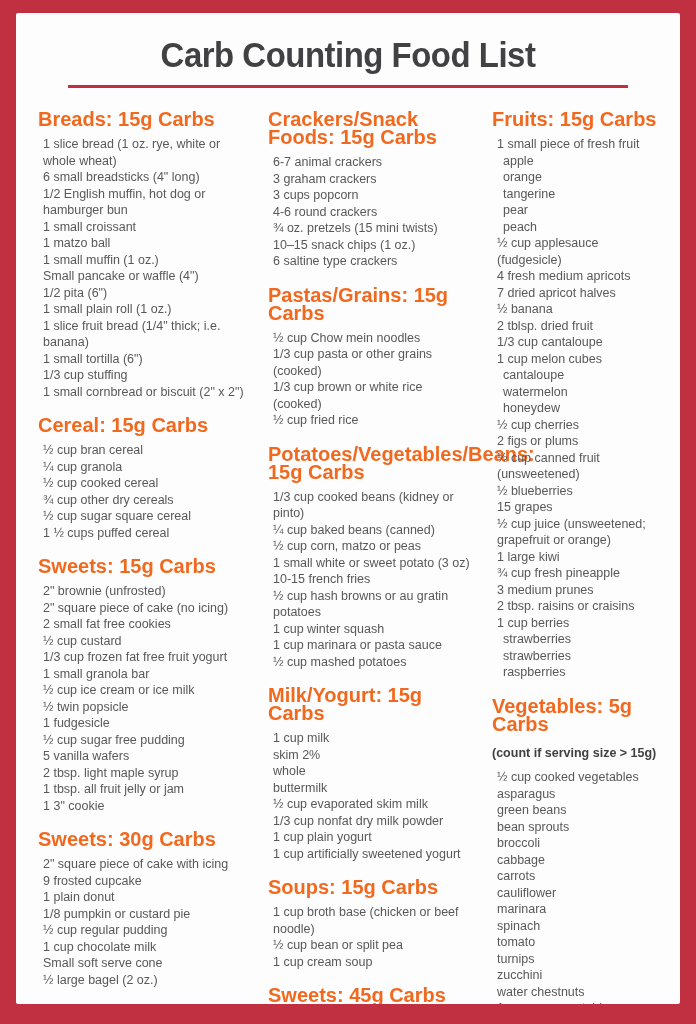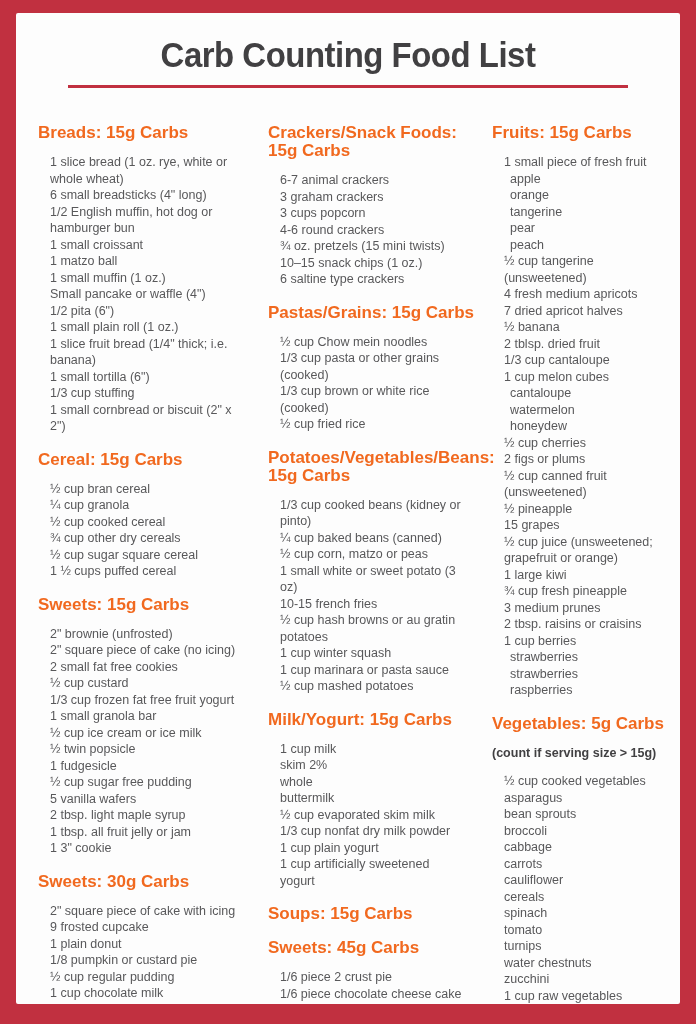--- a/index.html
+++ b/index.html
@@ -39,36 +39,36 @@
     margin:0 52px 16px;
   }
   .columns{
     display:grid;
     grid-template-columns:230px 224px 188px;
     padding:4px 0 0 22px;
   }
   .column{min-width:0;}
   section.food-section{margin:0 14px 16px 0;}
   h2.section-heading{
-    margin:16px 0 8px 0;
-    font-size:17px;
+    margin:2px 0 8px 0;
+    font-size:20px;
     line-height:18px;
     font-weight:bold;
     color:var(--orange);
   }
   .section-note{
     font-weight:bold;
     color:var(--title);
     font-size:12.5px;
     line-height:16.5px;
     margin:12px 0 8px 0;
   }
   ul.item-list{
     list-style:none;
-    margin:12px;padding:0;
+    margin:5px;padding:0;
   }
   li.food-item{
     font-size:12.5px;
     line-height:16.5px;
     color:var(--body);
   }
   li.food-item.indent{padding-left:6px;}
 </style>
 </head>
 <body>
@@ -130,20 +130,21 @@
           <section class="food-section">
             <h2 class="section-heading">Sweets: 30g Carbs</h2>
             <ul class="item-list">
               <li class="food-item">2" square piece of cake with icing</li>
               <li class="food-item">9 frosted cupcake</li>
               <li class="food-item">1 plain donut</li>
               <li class="food-item">1/8 pumpkin or custard pie</li>
               <li class="food-item">½ cup regular pudding</li>
               <li class="food-item">1 cup chocolate milk</li>
               <li class="food-item">Small soft serve cone</li>
+              <li class="food-item">½ large bagel (2 oz.)</li>
             </ul>
           </section>
         </div>
         <div class="column">
           <section class="food-section">
             <h2 class="section-heading">Crackers/Snack Foods: 15g Carbs</h2>
             <ul class="item-list">
               <li class="food-item">6-7 animal crackers</li>
               <li class="food-item">3 graham crackers</li>
               <li class="food-item">3 cups popcorn</li>
@@ -184,82 +185,88 @@
               <li class="food-item">whole</li>
               <li class="food-item">buttermilk</li>
               <li class="food-item">½ cup evaporated skim milk</li>
               <li class="food-item">1/3 cup nonfat dry milk powder</li>
               <li class="food-item">1 cup plain yogurt</li>
               <li class="food-item">1 cup artificially sweetened yogurt</li>
             </ul>
           </section>
           <section class="food-section">
             <h2 class="section-heading">Soups: 15g Carbs</h2>
+            <ul class="item-list">
+              <li class="food-item">1 cup broth base (chicken or beef noodle)</li>
+              <li class="food-item">½ cup bean or split pea</li>
+              <li class="food-item">1 cup cream soup</li>
+            </ul>
           </section>
           <section class="food-section">
             <h2 class="section-heading">Sweets: 45g Carbs</h2>
             <ul class="item-list">
               <li class="food-item">1/6 piece 2 crust pie</li>
               <li class="food-item">1/6 piece chocolate cheese cake</li>
               <li class="food-item">1 small sweet roll or Danish</li>
             </ul>
           </section>
         </div>
         <div class="column">
           <section class="food-section">
             <h2 class="section-heading">Fruits: 15g Carbs</h2>
             <ul class="item-list">
               <li class="food-item">1 small piece of fresh fruit</li>
               <li class="food-item indent">apple</li>
               <li class="food-item indent">orange</li>
               <li class="food-item indent">tangerine</li>
               <li class="food-item indent">pear</li>
               <li class="food-item indent">peach</li>
-              <li class="food-item">½ cup tangerine (unsweetened)</li>
+              <li class="food-item">½ cup applesauce (fudgesicle)</li>
               <li class="food-item">4 fresh medium apricots</li>
               <li class="food-item">7 dried apricot halves</li>
               <li class="food-item">½ banana</li>
               <li class="food-item">2 tblsp. dried fruit</li>
               <li class="food-item">1/3 cup cantaloupe</li>
               <li class="food-item">1 cup melon cubes</li>
               <li class="food-item indent">cantaloupe</li>
               <li class="food-item indent">watermelon</li>
               <li class="food-item indent">honeydew</li>
               <li class="food-item">½ cup cherries</li>
               <li class="food-item">2 figs or plums</li>
               <li class="food-item">½ cup canned fruit (unsweetened)</li>
-              <li class="food-item">½ pineapple</li>
+              <li class="food-item">½ blueberries</li>
               <li class="food-item">15 grapes</li>
               <li class="food-item">½ cup juice (unsweetened; grapefruit or orange)</li>
               <li class="food-item">1 large kiwi</li>
               <li class="food-item">¾ cup fresh pineapple</li>
               <li class="food-item">3 medium prunes</li>
               <li class="food-item">2 tbsp. raisins or craisins</li>
               <li class="food-item">1 cup berries</li>
               <li class="food-item indent">strawberries</li>
               <li class="food-item indent">strawberries</li>
               <li class="food-item indent">raspberries</li>
             </ul>
           </section>
           <section class="food-section">
             <h2 class="section-heading">Vegetables: 5g Carbs</h2>
             <div class="section-note">(count if serving size &gt; 15g)</div>
             <ul class="item-list">
               <li class="food-item">½ cup cooked vegetables</li>
               <li class="food-item">asparagus</li>
+              <li class="food-item">green beans</li>
               <li class="food-item">bean sprouts</li>
               <li class="food-item">broccoli</li>
               <li class="food-item">cabbage</li>
               <li class="food-item">carrots</li>
               <li class="food-item">cauliflower</li>
-              <li class="food-item">cereals</li>
+              <li class="food-item">marinara</li>
               <li class="food-item">spinach</li>
               <li class="food-item">tomato</li>
               <li class="food-item">turnips</li>
+              <li class="food-item">zucchini</li>
               <li class="food-item">water chestnuts</li>
-              <li class="food-item">zucchini</li>
               <li class="food-item">1 cup raw vegetables</li>
             </ul>
           </section>
         </div>
       </div>
   </div>
 </div>
 
 </body></html>

